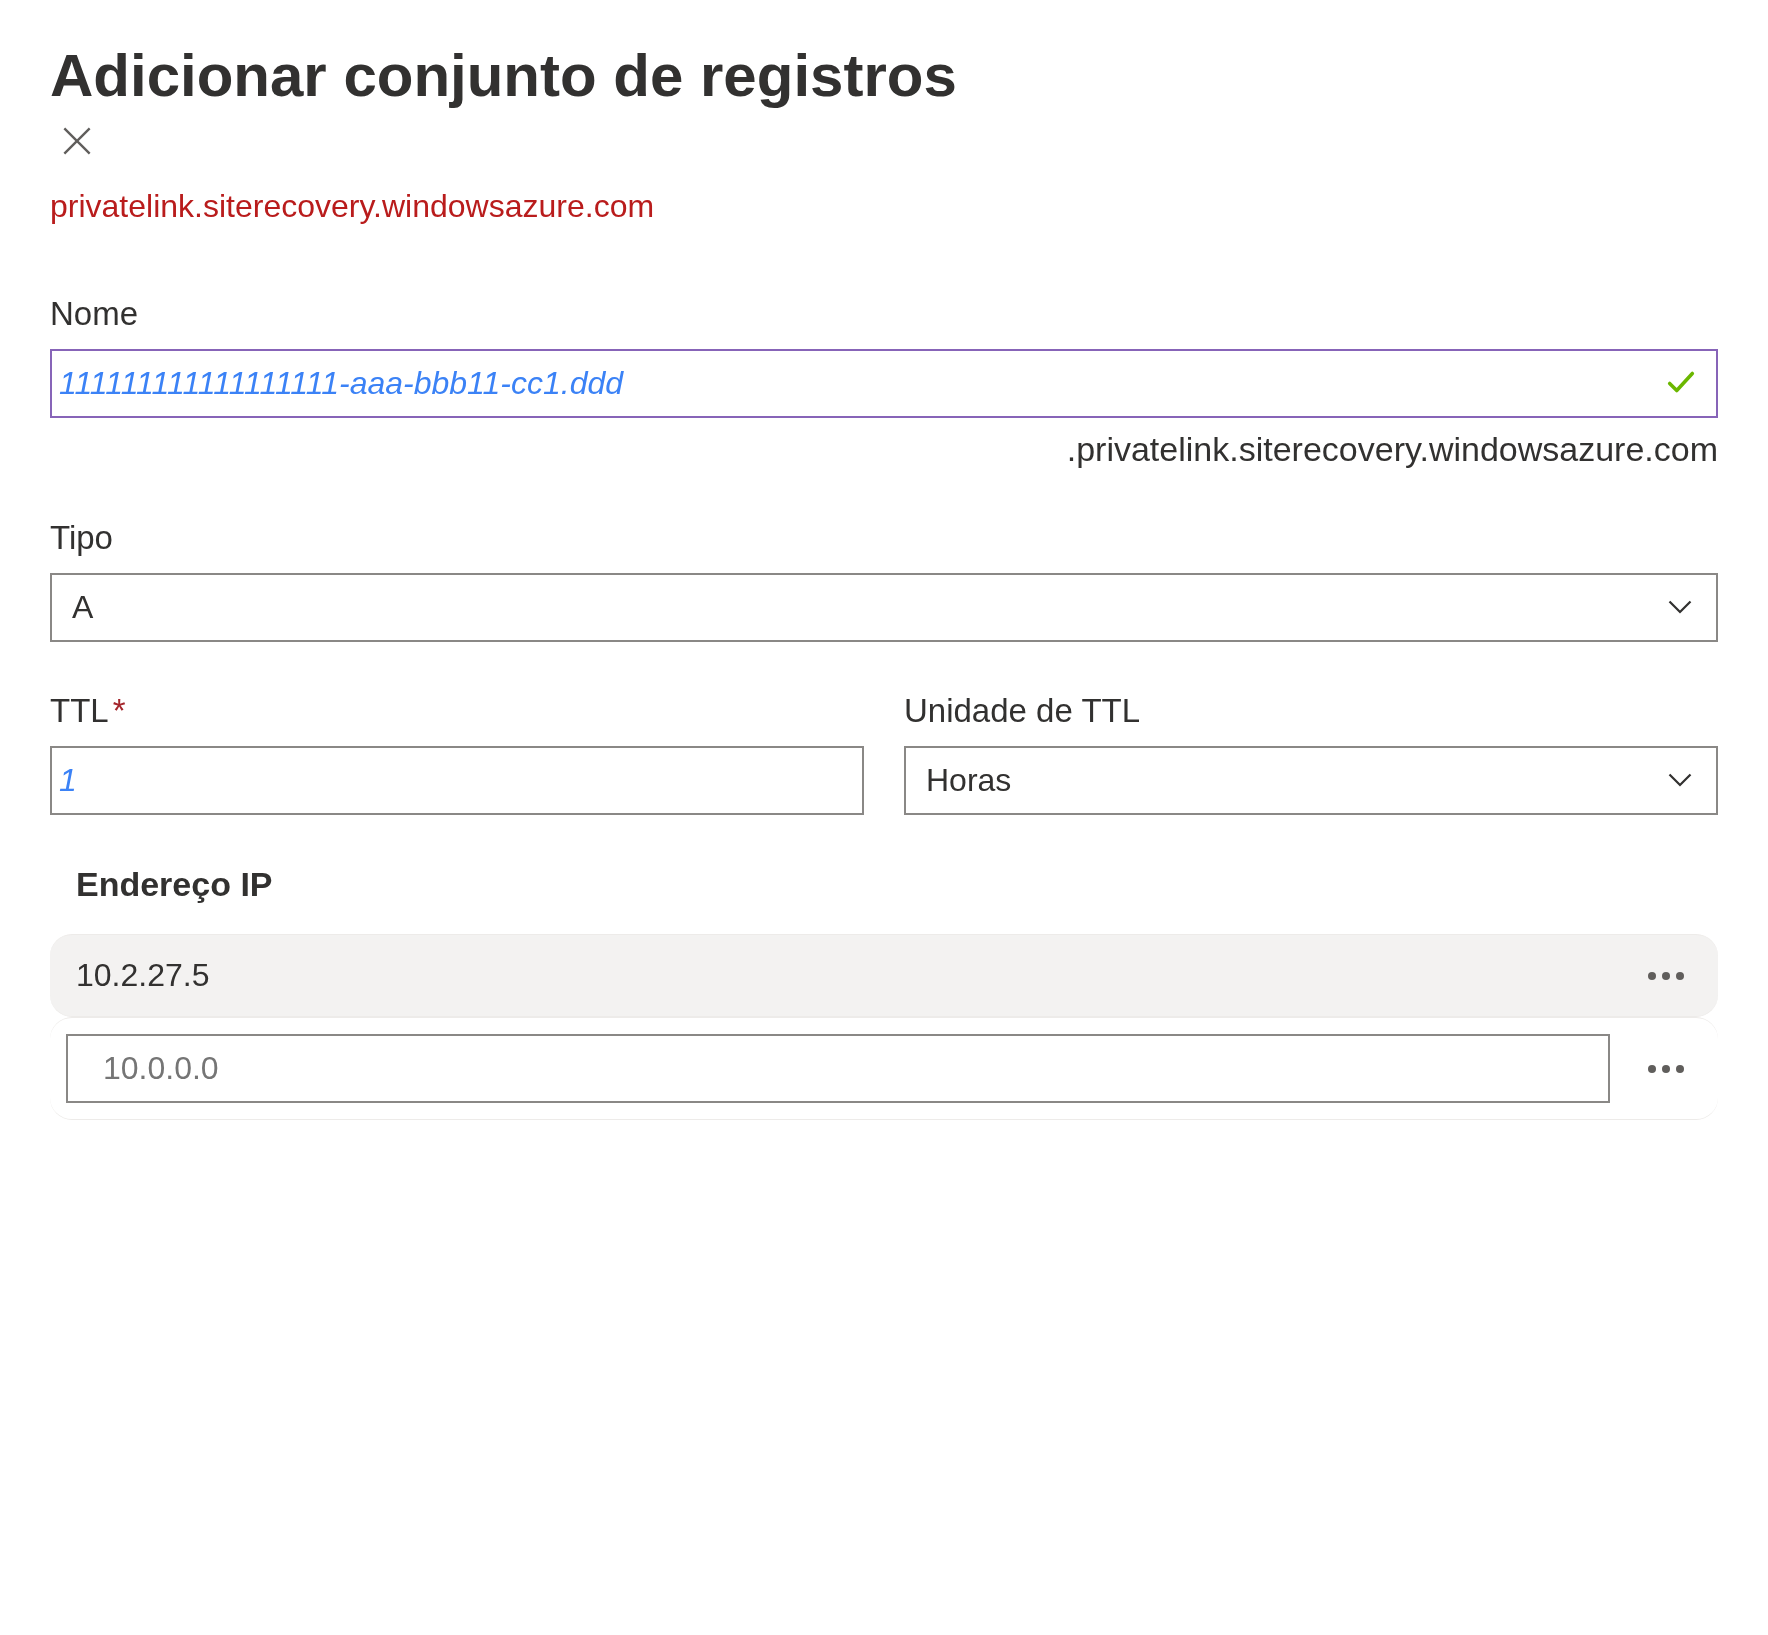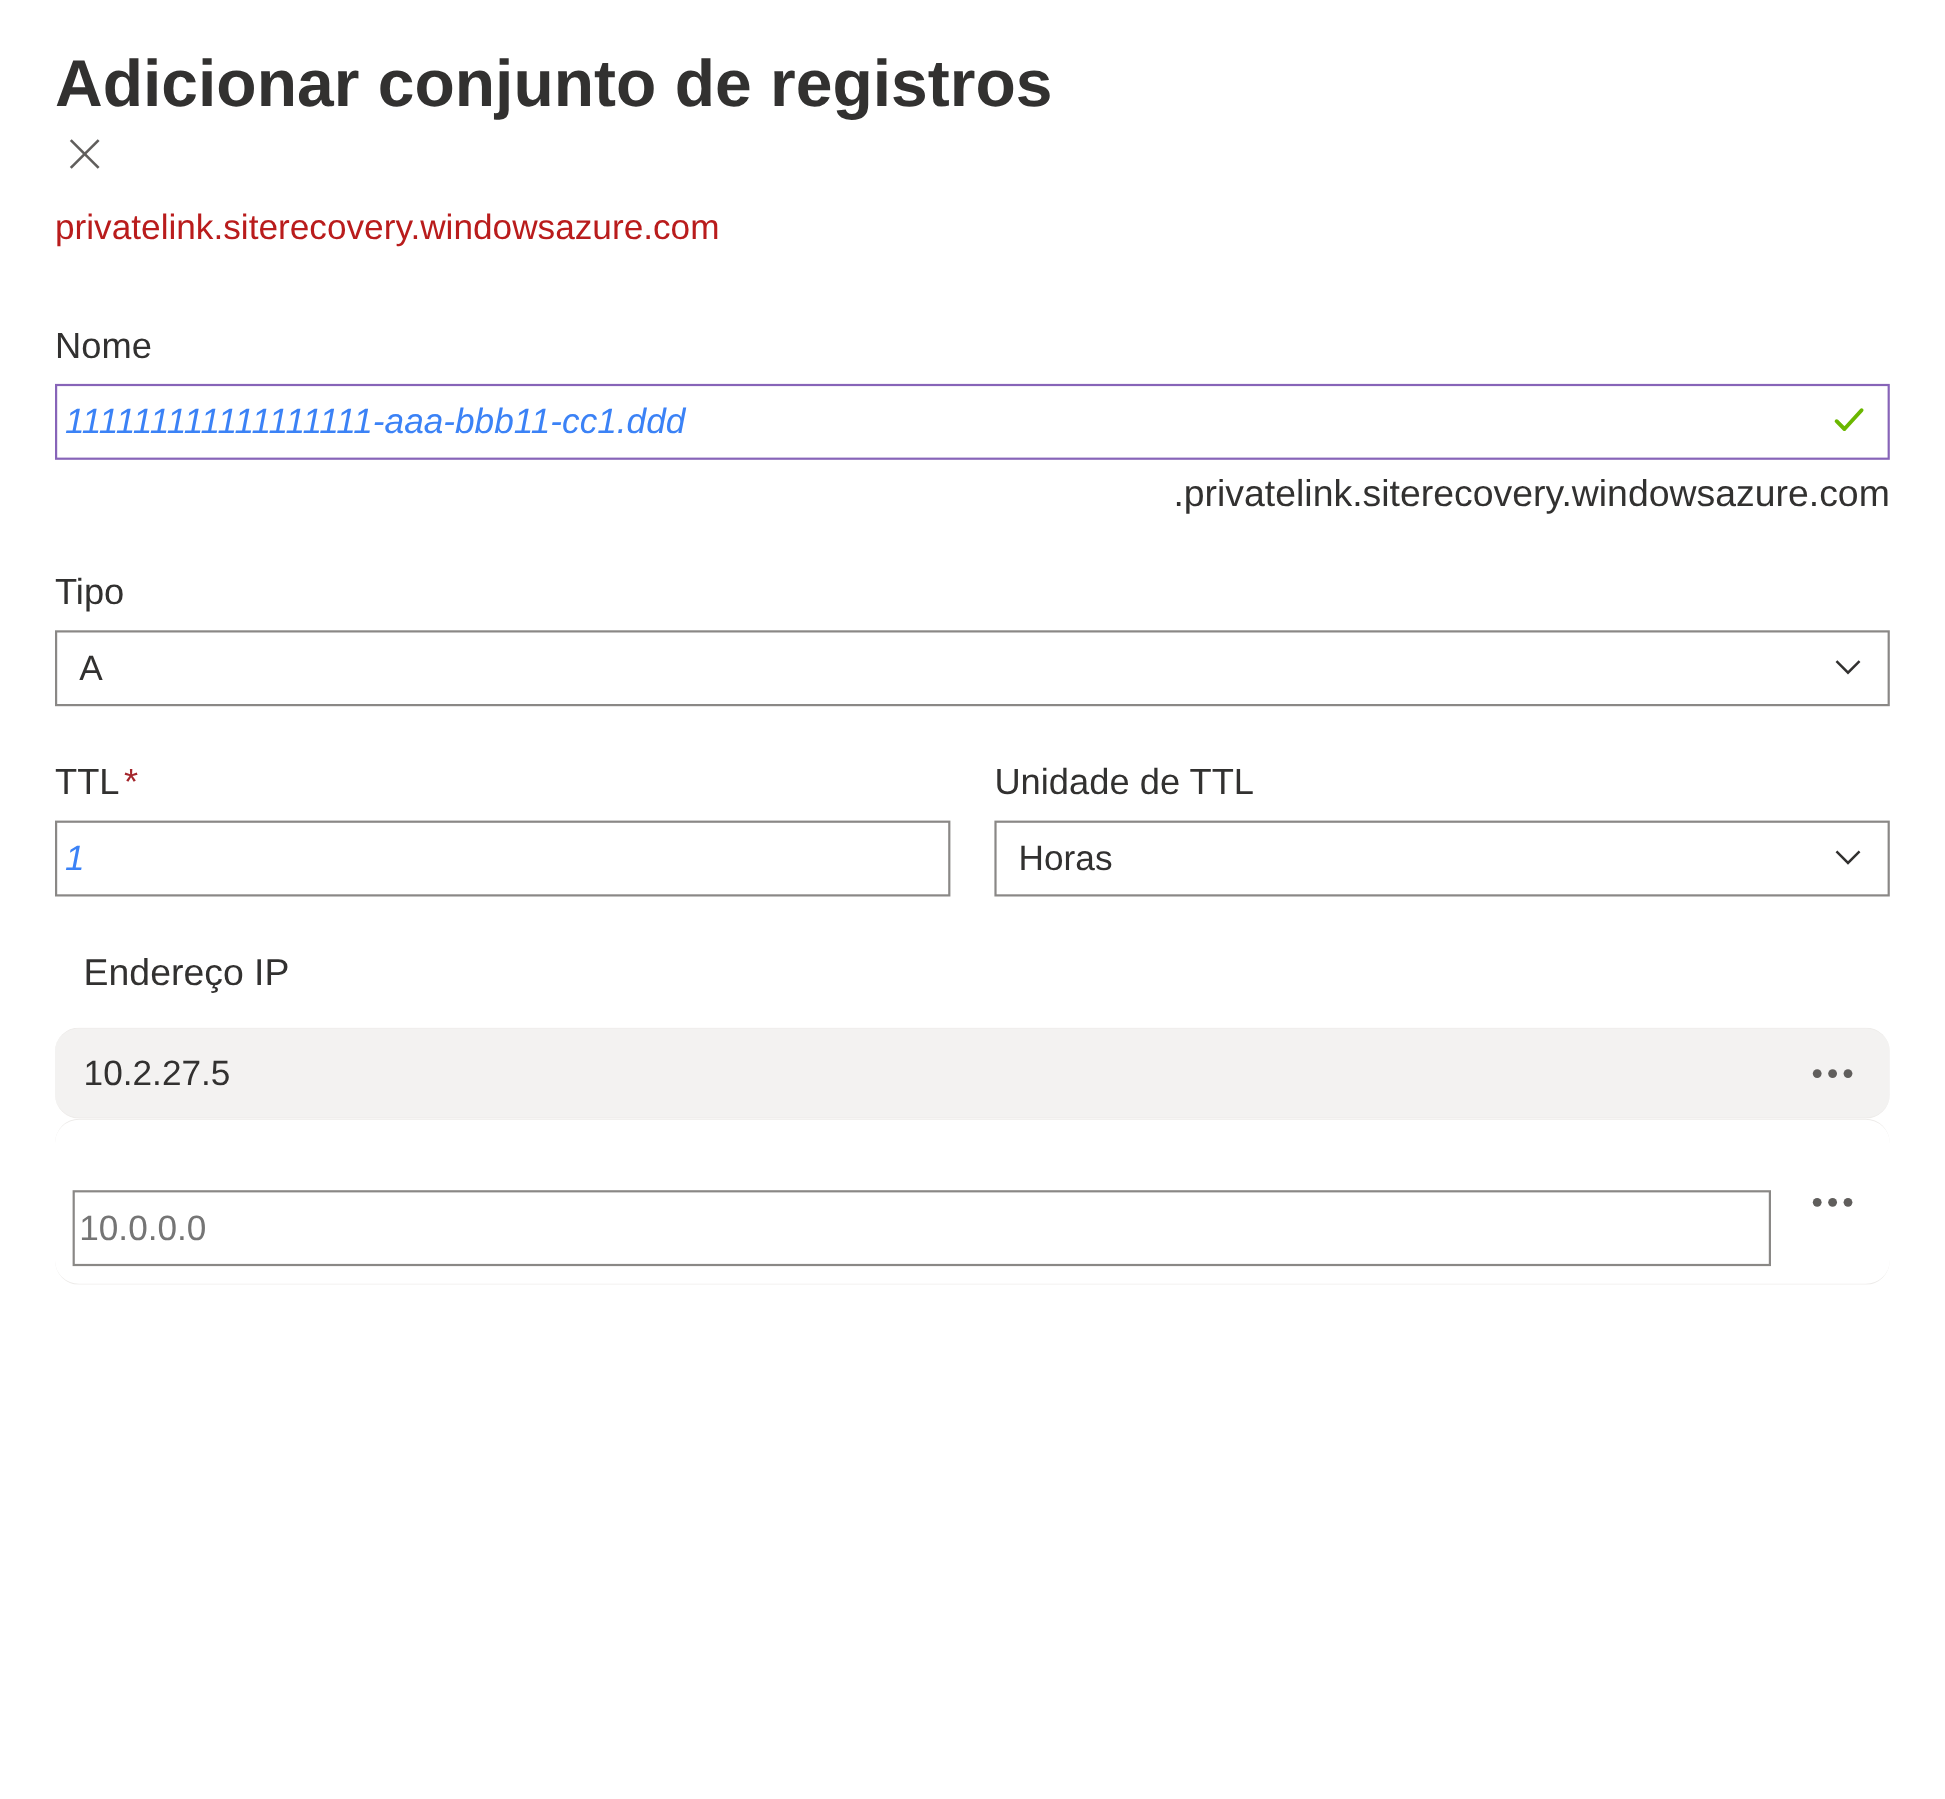--- a/index.html
+++ b/index.html
@@ -108,21 +108,21 @@
     }
     .two-col {
       display: flex;
       gap: 40px;
     }
     .two-col > div {
       flex: 1;
     }
     .section-label {
       font-size: 34px;
-      font-weight: 400;
+      font-weight: 700;
       color: #323130;
       margin-bottom: 30px;
       margin-top: 30px;
       display: block;
       padding-left: 26px;
     }
     .ip-row {
       display: flex;
       align-items: center;
       border-top: 1px solid #edebe9;
@@ -139,28 +139,27 @@
       background: #ffffff;
     }
     .ip-value {
       flex: 1;
       font-size: 32px;
       color: #323130;
     }
     .ip-input {
       flex: 1;
       font-size: 32px;
-      padding: 14px 4px;
+      padding: 14px 35px;
       border: 2px solid #8a8886;
       background: #ffffff;
       color: #605e5c;
       outline: none;
       font-family: inherit;
       margin-right: 30px;
-      margin-top: 48px;
     }
     .more-btn {
       cursor: pointer;
       padding: 8px;
       display: flex;
       gap: 6px;
     }
     .more-btn span {
       width: 8px;
       height: 8px;

